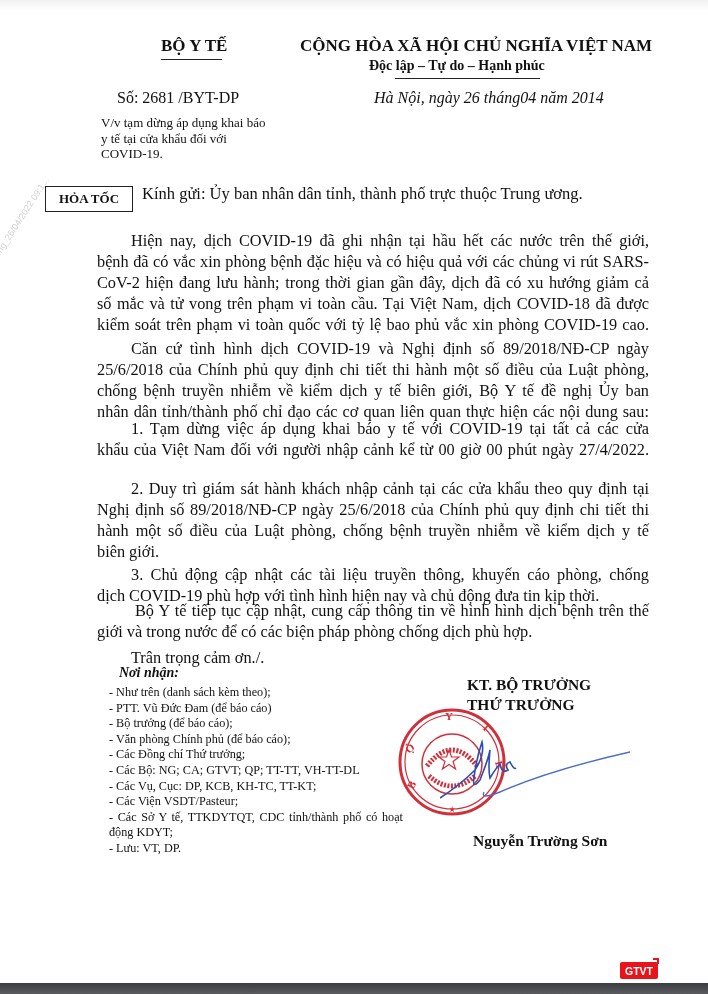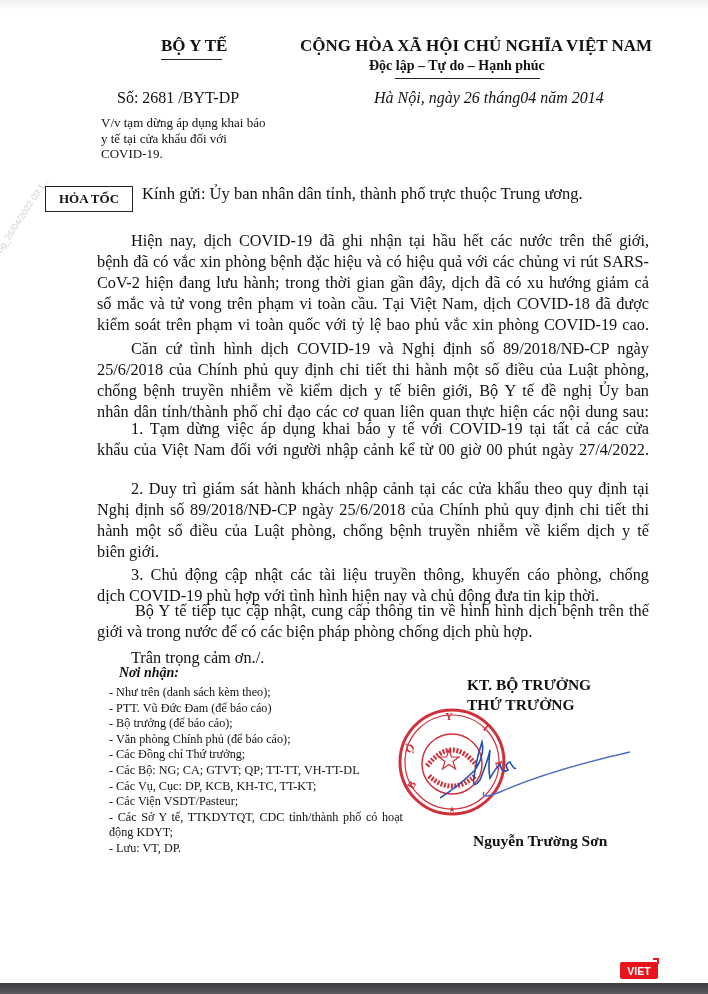--- a/index.html
+++ b/index.html
@@ -159,15 +159,15 @@
   <text x="55" y="108" fill="#d0303a" font-size="8" text-anchor="middle">★</text>
 </svg>
 
 <svg class="signature" viewBox="0 0 190 70">
   <path d="M0 68 Q20 55 35 40 Q45 25 42 12 Q36 30 34 48 Q32 60 40 50 Q48 30 50 20 Q48 40 50 48 Q56 38 60 34 Q62 44 68 40 Q64 34 70 32 Q74 40 76 38" fill="none" stroke="#2a4fb0" stroke-width="1.6"></path>
   <path d="M44 62 Q40 70 60 62 Q110 40 190 22" fill="none" stroke="#4a6cc4" stroke-width="1.4"></path>
 </svg>
 
 <div class="abs signer">Nguyễn Trường Sơn</div>
 
-<div class="brand">VIET</div>
+<div class="brand">GTVT</div>
 <div class="brand-corner"></div>
 <div class="bottombar"></div>
 
 </body></html>

